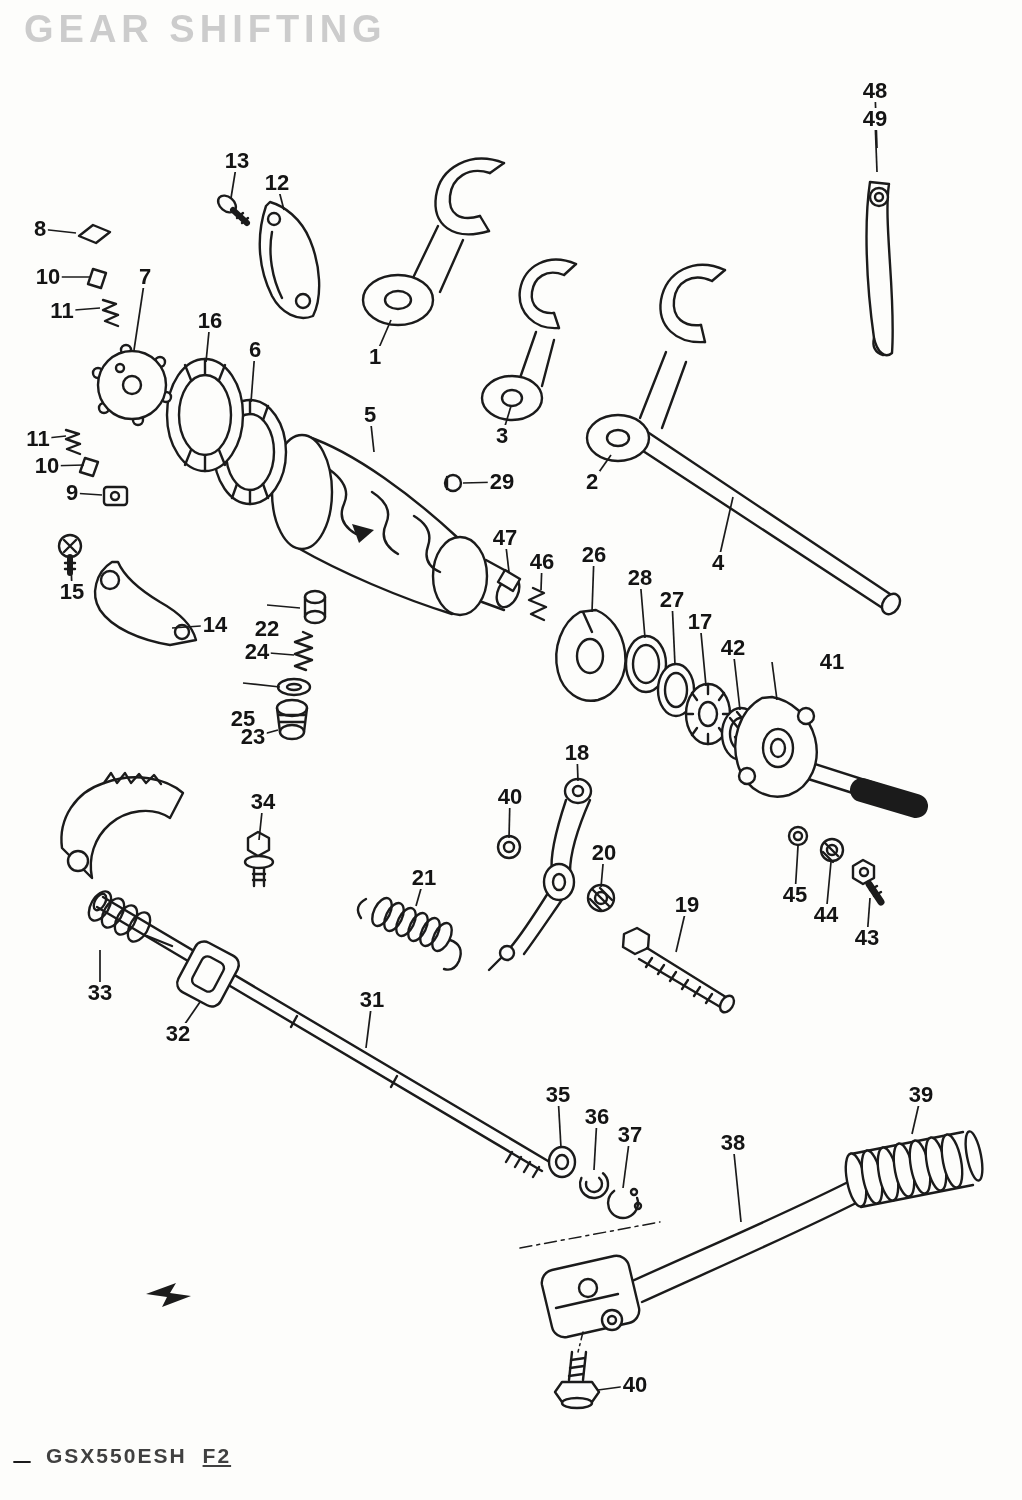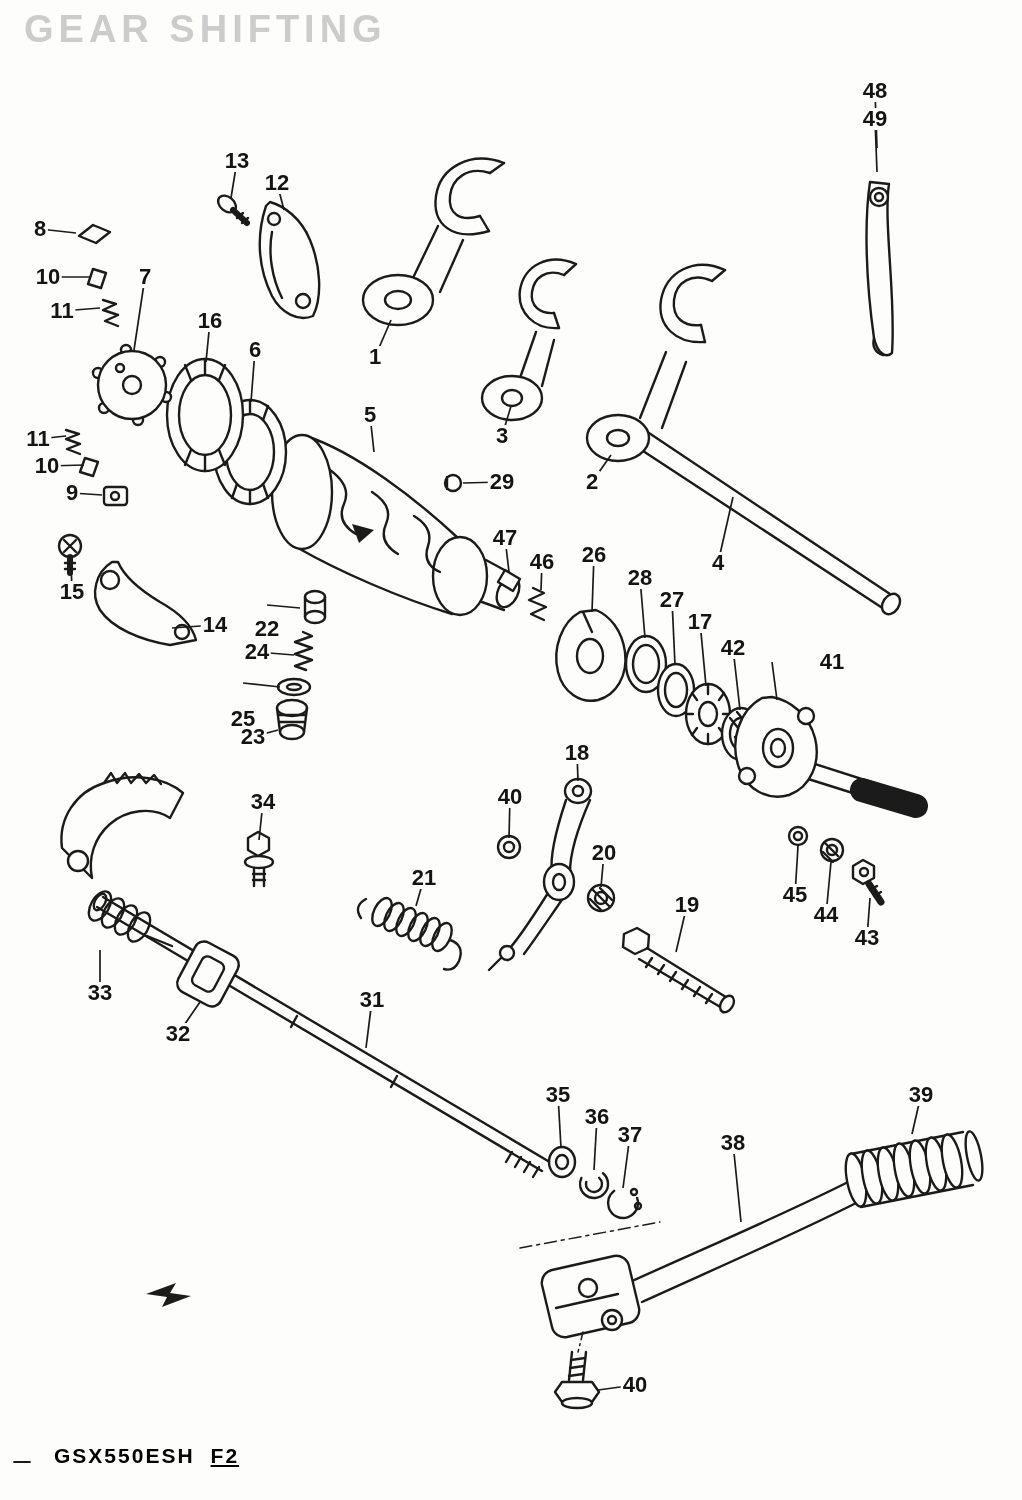--- a/index.html
+++ b/index.html
@@ -6,22 +6,22 @@
   html,body{background:#ffffff}
   body{font-family:"Liberation Sans",sans-serif}
   .page{position:relative;width:1022px;height:1500px;background:#fdfdfb;overflow:hidden}
   .art{position:absolute;left:0;top:0;z-index:1}
   #leader-lines{position:absolute;left:0;top:0;z-index:2;pointer-events:none}
   #callouts{position:absolute;left:0;top:0;width:100%;height:100%;z-index:3;pointer-events:none}
   .callout{position:absolute;transform:translate(-50%,-50%);font-family:"Liberation Sans",sans-serif;
            font-weight:bold;font-size:22px;line-height:1;color:#141414;background:#fdfdfb;padding:0 2px}
   .title{position:absolute;left:24px;top:8px;z-index:3;font-size:38px;font-weight:bold;
          letter-spacing:5px;color:#cccccc;white-space:nowrap}
-  .footer{position:absolute;left:54px;top:1444px;z-index:3;font-size:21px;font-weight:bold;
-          letter-spacing:2px;color:#000000}
+  .footer{position:absolute;left:46px;top:1444px;z-index:3;font-size:21px;font-weight:bold;
+          letter-spacing:2px;color:#404040}
   .fcode{margin-left:16px;text-decoration:underline}
 </style>
 </head>
 <body>
 
 <div class="page">
 
   <svg class="art" width="1022" height="1500" viewBox="0 0 1022 1500" xmlns="http://www.w3.org/2000/svg">
     <g stroke="#1b1b1b" stroke-width="2.4" fill="none" stroke-linecap="round" stroke-linejoin="round">
 

